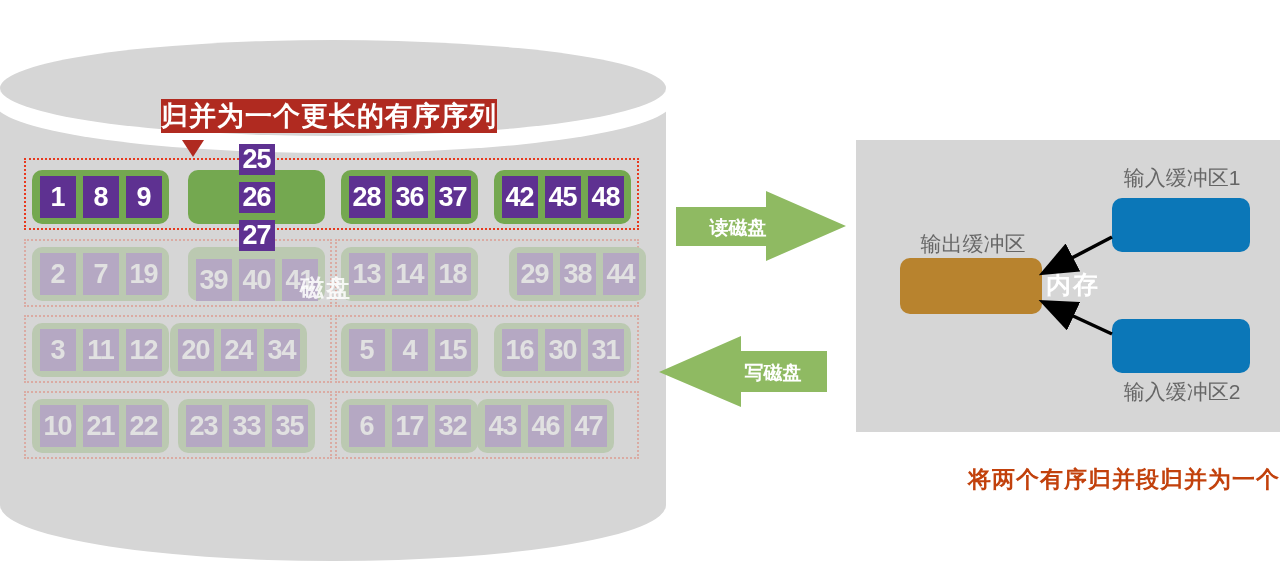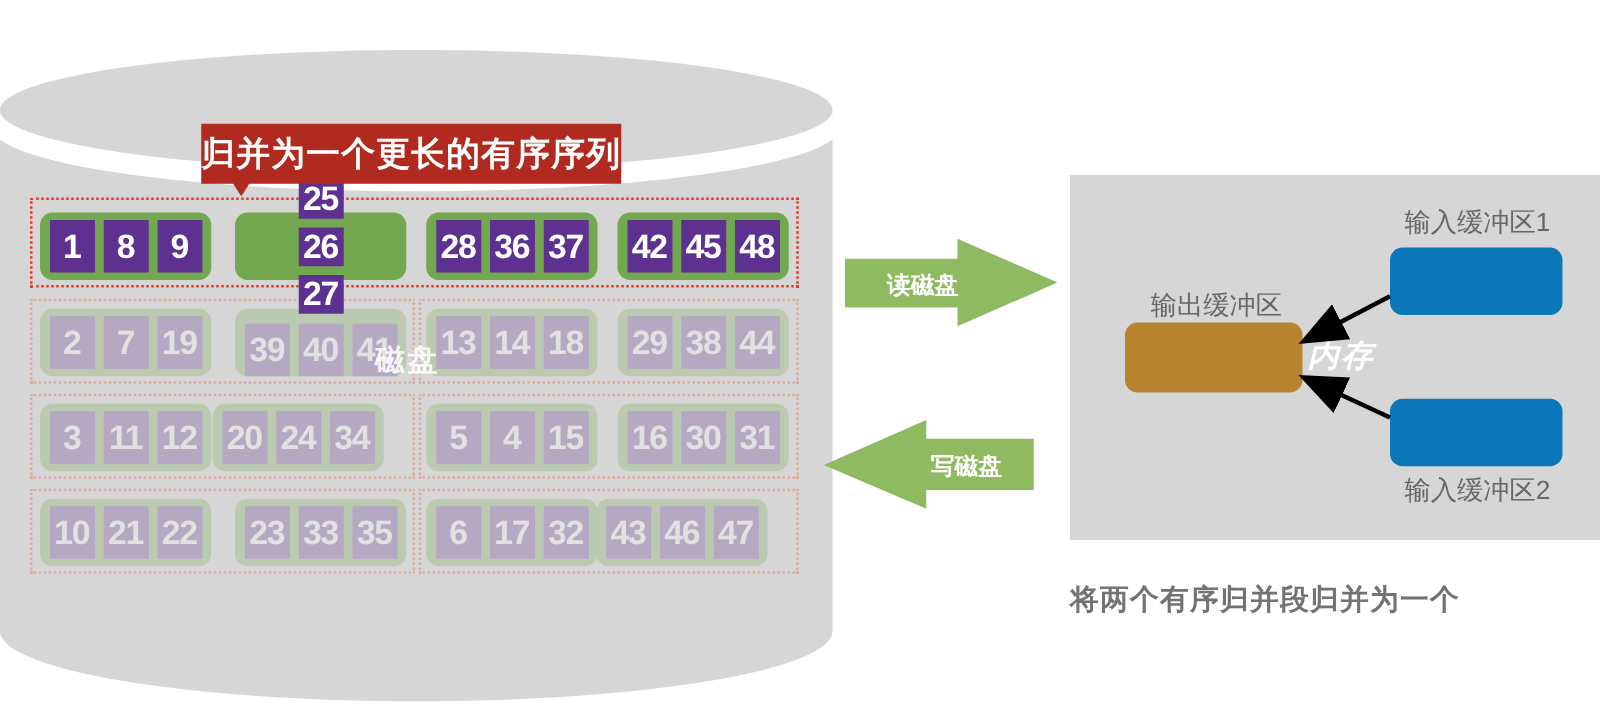--- a/index.html
+++ b/index.html
@@ -4,21 +4,21 @@
 <style>
   html,body{margin:0;padding:0;background:#fff;}
   #stage{
     position:relative;width:1287px;height:566px;overflow:hidden;background:#fff;
     font-family:"Liberation Sans","DejaVu Sans",sans-serif;
   }
   
   .cylinder-svg{position:absolute;left:0;top:0;z-index:1;}
   
   .banner{
-    position:absolute;left:161px;top:99px;width:336px;height:48px;z-index:6;
+    position:absolute;left:161px;top:99px;width:336px;height:34px;z-index:6;
     background:var(--banner-red);color:#fff;font-size:27px;font-weight:bold;
     display:flex;align-items:center;justify-content:center;letter-spacing:1px;
   }
   .banner-tail{
     position:absolute;left:182px;top:140px;z-index:6;width:0;height:0;
     border-left:11px solid transparent;border-right:11px solid transparent;
     border-top:17px solid var(--banner-red);
   }
   
   .run-outline{
@@ -54,26 +54,26 @@
   }
   .input-buffer{
     position:absolute;left:256px;width:138px;height:54px;border-radius:10px;
     background:var(--buffer-blue);
   }
   .output-buffer{
     position:absolute;left:44px;top:118px;width:142px;height:56px;border-radius:10px;
     background:var(--buffer-orange);
   }
   .memory-label{
-    position:absolute;left:190px;top:128px;color:#fff;font-size:25px;font-weight:bold;letter-spacing:2px;font-style:italic;
+    position:absolute;left:190px;top:128px;color:#fff;font-size:25px;font-weight:bold;letter-spacing:2px;
   }
   .merge-arrows-svg{position:absolute;left:164px;top:75px;}
   .panel-caption{
-    position:absolute;left:856px;top:464px;width:424px;z-index:2;text-align:left;
-    color:#737373;font-size:23px;font-weight:bold;letter-spacing:1px;
+    position:absolute;left:856px;top:464px;width:424px;z-index:2;text-align:right;
+    color:#c2410c;font-size:23px;font-weight:bold;letter-spacing:1px;
   }
 </style>
 </head>
 <body>
 
 <div id="stage">
 
   <svg class="cylinder-svg" width="672" height="566" viewBox="0 0 672 566">
     <path d="M0,90 A333,48 0 0 0 666,90 L666,505 A333,56 0 0 1 0,505 Z" fill="#d6d6d6"></path>
     <ellipse cx="333" cy="102" rx="339" ry="51" fill="#ffffff"></ellipse>
@@ -118,21 +118,21 @@
           <div class="disk-block">40</div>
           <div class="disk-block">41</div>
         </div>
       </div>
     <div class="run-outline" style="left:335px;top:239px;width:304px;height:68px">
         <div class="run-group" style="left: 4px; text-align: center;">
           <div class="disk-block">13</div>
           <div class="disk-block">14</div>
           <div class="disk-block">18</div>
         </div>
-        <div class="run-group" style="left: 157px;">
+        <div class="run-group" style="left: 172px;">
           <div class="disk-block">29</div>
           <div class="disk-block">38</div>
           <div class="disk-block">44</div>
         </div>
       </div>
 
     <div class="run-outline" style="left:24px;top:315px;width:308px;height:68px">
         <div class="run-group" style="left: 6px;">
           <div class="disk-block">3</div>
           <div class="disk-block">11</div>
@@ -156,21 +156,21 @@
           <div class="disk-block">31</div>
         </div>
       </div>
 
     <div class="run-outline" style="left:24px;top:391px;width:308px;height:68px">
         <div class="run-group" style="left: 6px;">
           <div class="disk-block">10</div>
           <div class="disk-block">21</div>
           <div class="disk-block">22</div>
         </div>
-        <div class="run-group" style="left: 162px; align-items: center;">
+        <div class="run-group" style="left: 152px; align-items: center;">
           <div class="disk-block">23</div>
           <div class="disk-block">33</div>
           <div class="disk-block">35</div>
         </div>
       </div>
     <div class="run-outline" style="left:335px;top:391px;width:304px;height:68px">
         <div class="run-group" style="left: 4px;">
           <div class="disk-block">6</div>
           <div class="disk-block">17</div>
           <div class="disk-block">32</div>

